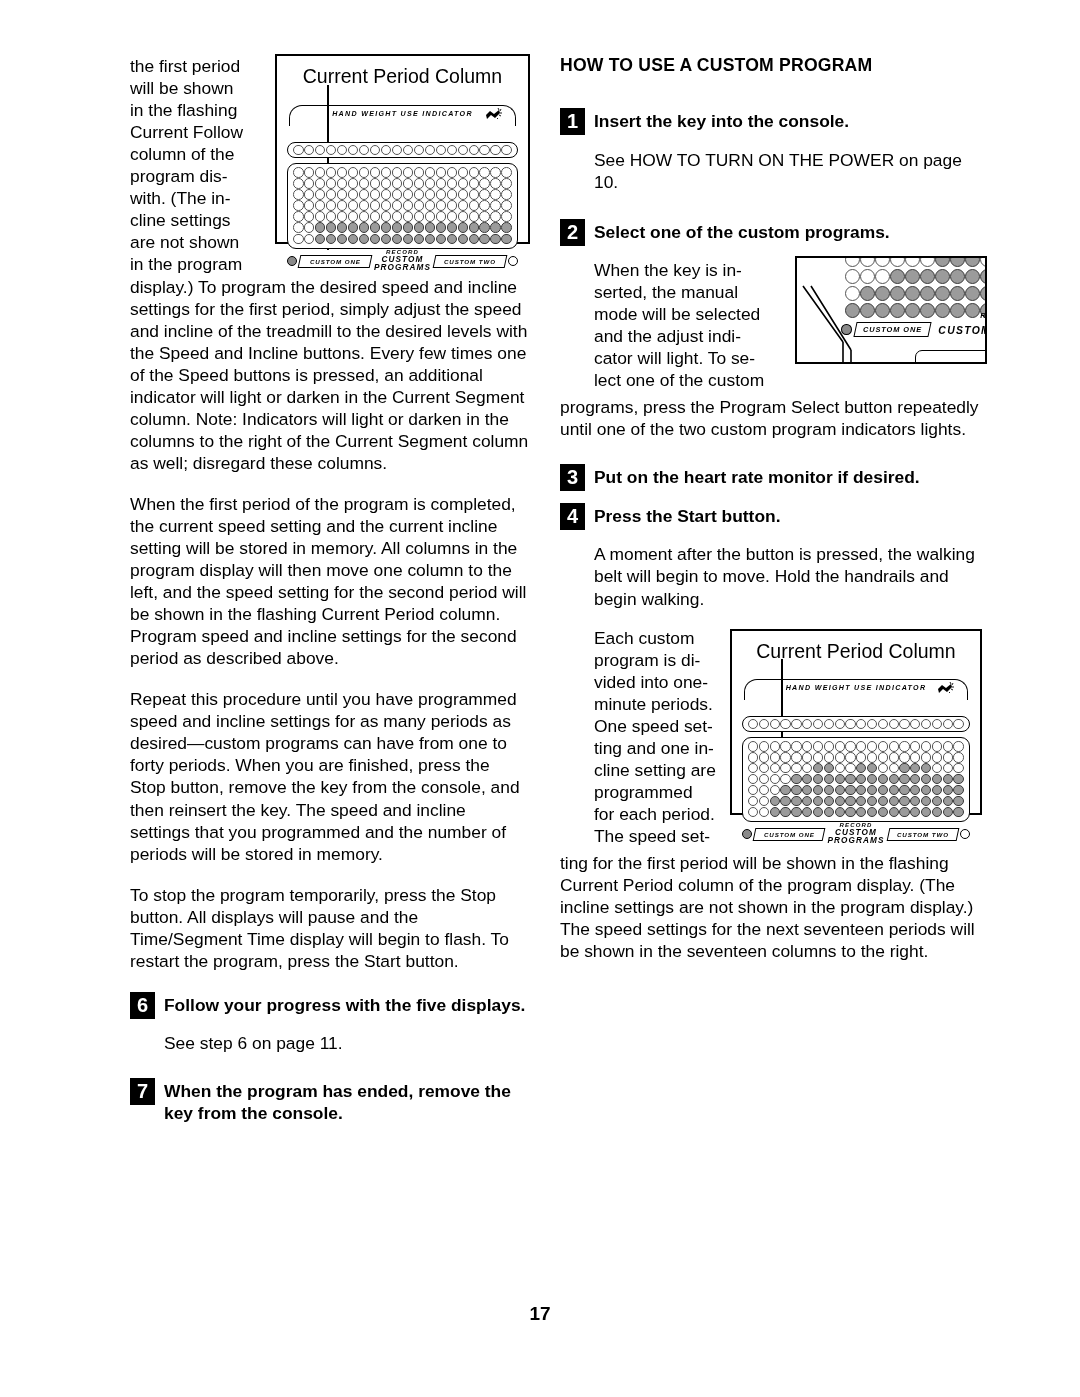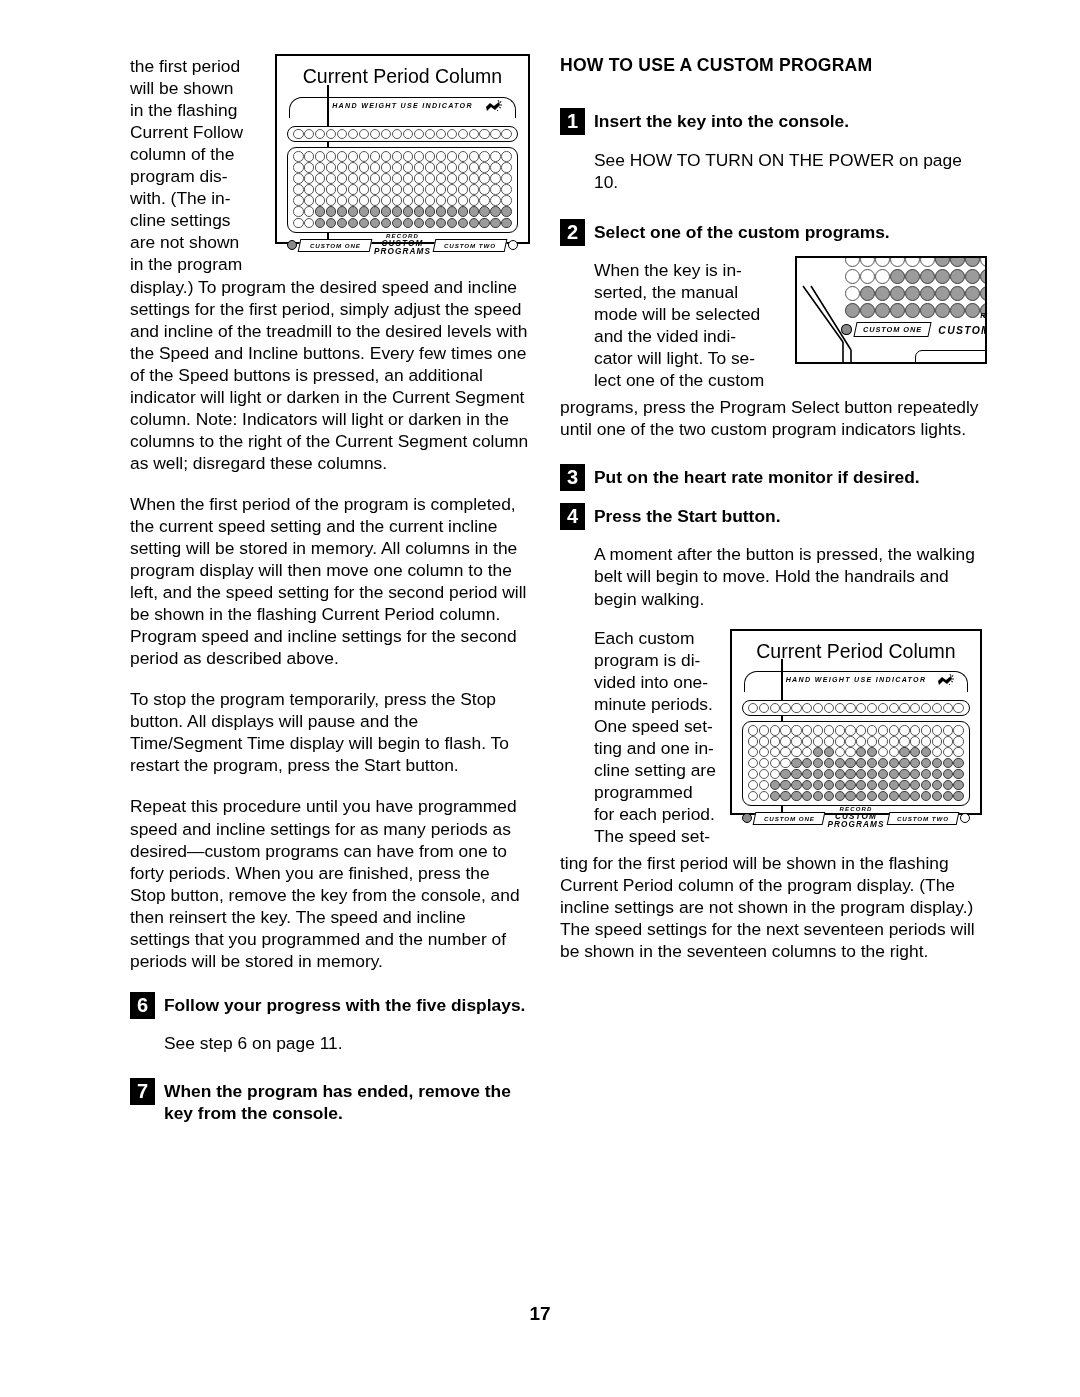--- a/index.html
+++ b/index.html
@@ -54,21 +54,21 @@
   }
   .console{
     position:relative;margin:0 10px 8px 10px;
   }
   .shoulder{
     position:relative;height:21px;
     border-top:1.8px solid #000;
     border-left:1.8px solid #000;border-right:1.8px solid #000;
     border-radius:13px 13px 0 0;
     box-sizing:border-box;
-    margin:8px 2px;
+    margin:16px 2px;
   }
   .hwlabel{
     position:absolute;left:0;right:0;top:4px;text-align:center;
     font-size:7.1px;font-weight:bold;font-style:italic;letter-spacing:1.3px;
   }
   .handicon{
     position:absolute;right:12px;top:1px;width:20px;height:17px;
   }
   .rowstrip{
     border:1.8px solid #000;border-radius:10px;
@@ -340,22 +340,22 @@
               <span style="transform:skewX(12deg);display:block;">CUSTOM TWO</span>
             </div>
             <div class="dot-o"></div>
           </div>
         </div>
       </div>
     </div>
 
     <p style="margin-top:1px;">display.) To program the desired speed and incline settings for the first period, simply adjust the speed and incline of the treadmill to the desired levels with the Speed and Incline buttons. Every few times one of the Speed buttons is pressed, an additional indicator will light or darken in the Current Segment column. Note: Indicators will light or darken in the columns to the right of the Current Segment column as well; disregard these columns.</p>
     <p>When the first period of the program is completed, the current speed setting and the current incline setting will be stored in memory. All columns in the program display will then move one column to the left, and the speed setting for the second period will be shown in the flashing Current Period column. Program speed and incline settings for the second period as described above.</p>
+    <p>Repeat this procedure until you have programmed speed and incline settings for as many periods as desired—custom programs can have from one to forty periods. When you are finished, press the Stop button, remove the key from the console, and then reinsert the key. The speed and incline settings that you programmed and the number of periods will be stored in memory.</p>
     <p>To stop the program temporarily, press the Stop button. All displays will pause and the Time/Segment Time display will begin to flash. To restart the program, press the Start button.</p>
-    <p>Repeat this procedure until you have programmed speed and incline settings for as many periods as desired—custom programs can have from one to forty periods. When you are finished, press the Stop button, remove the key from the console, and then reinsert the key. The speed and incline settings that you programmed and the number of periods will be stored in memory.</p>
 
     <div class="step" style="margin-top:22px;">
       <div class="num">6</div>
       <div class="stitle">Follow your progress with the five displays.</div>
     </div>
     <p class="indent" style="margin-bottom:26px;">See step 6 on page 11.</p>
 
     <div class="step">
       <div class="num">7</div>
       <div class="stitle">When the program has ended, remove the key from the console.</div>
@@ -375,21 +375,21 @@
     <div class="step">
       <div class="num">2</div>
       <div class="stitle">Select one of the custom programs.</div>
     </div>
 
     <div class="indent" style="position:relative;">
       <div style="width:185px;font-size:17.4px;line-height:1.265;">
         <div>When the key is in-</div>
         <div>serted, the manual</div>
         <div>mode will be selected</div>
-        <div>and the vided indi-</div>
+        <div>and the adjust indi-</div>
         <div>cator will light. To se-</div>
         <div>lect one of the custom</div>
       </div>
 
       <div class="zoombox" style="position:absolute;left:201px;top:-3px;width:192px;height:108px;">
         <svg style="position:absolute;left:0;top:0;" width="192" height="108" viewBox="0 0 192 108">
           <path d="M6 28 L46 84 M14 28 L54 92" stroke="#000" stroke-width="1.6" fill="none"></path>
           <path d="M46 84 L46 108 M54 92 L54 108" stroke="#000" stroke-width="1.6" fill="none"></path>
         </svg>
         <div id="grid-Z" style="position:absolute;left:48px;top:-6px;width:150px;">

